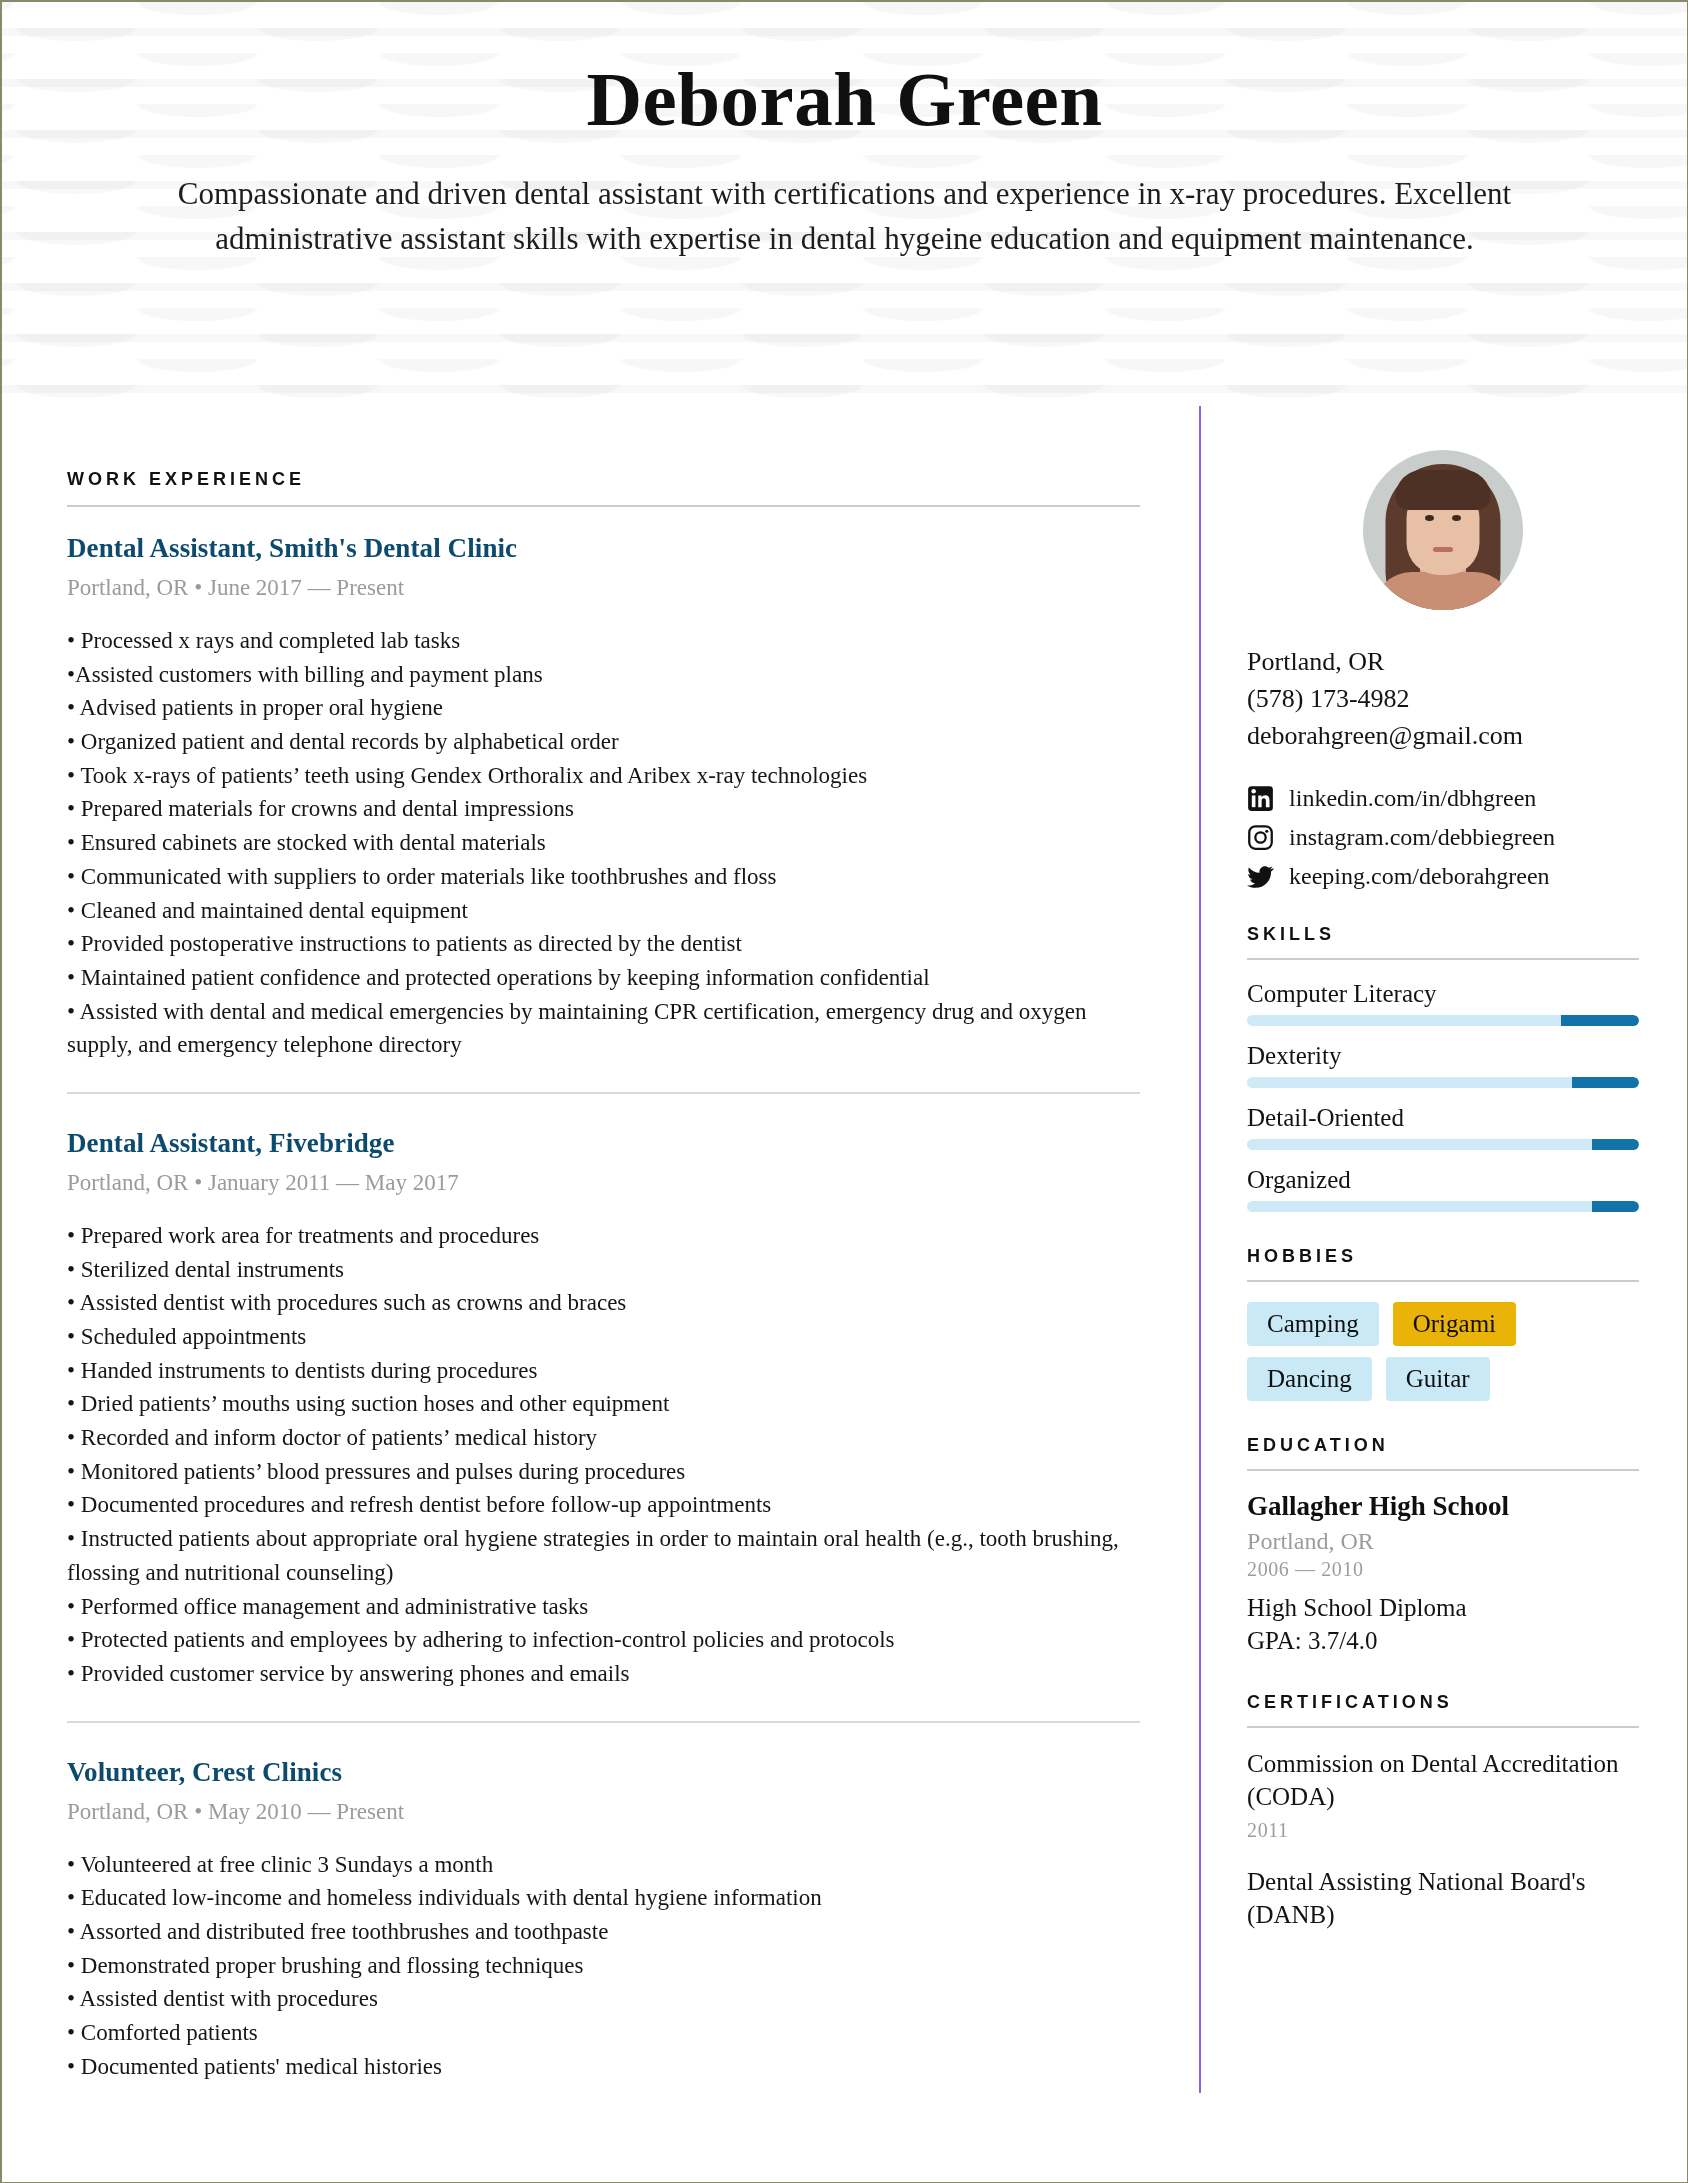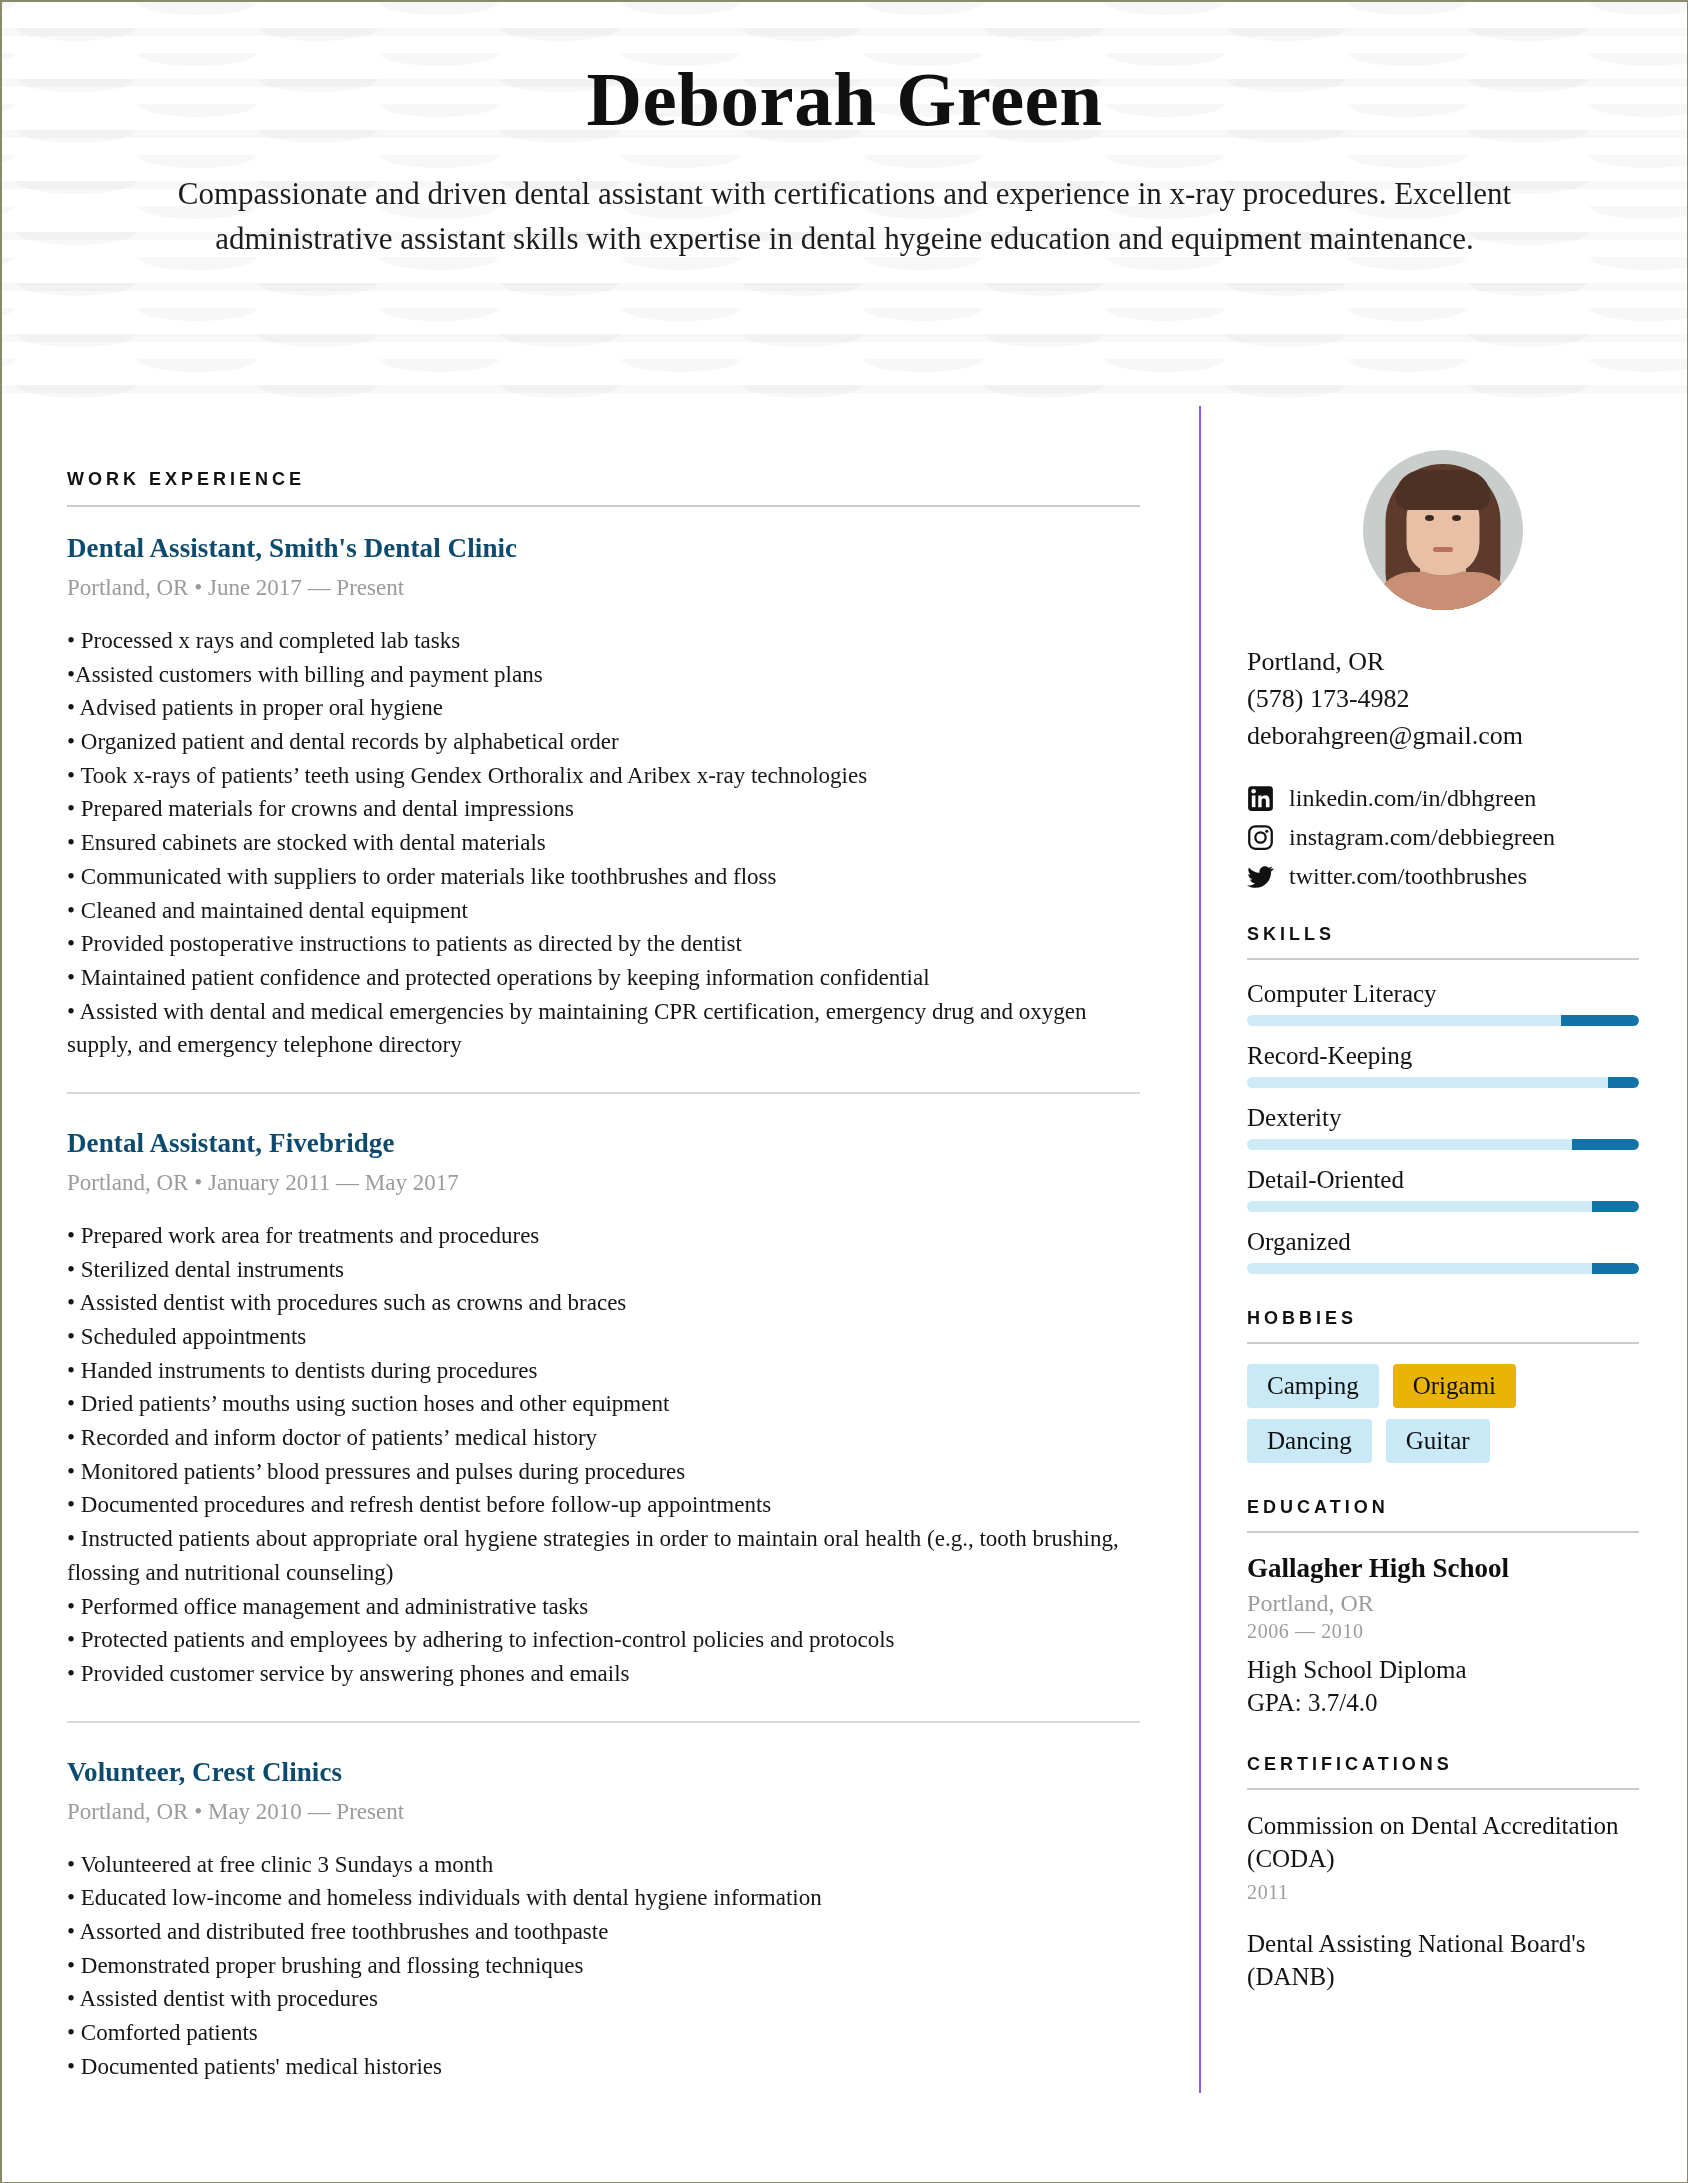--- a/index.html
+++ b/index.html
@@ -382,41 +382,35 @@
               </svg>
             </span>
             <span class="txt">instagram.com/debbiegreen</span>
           </div>
           <div class="social">
             <span class="ico">
               <svg viewBox="0 0 24 24">
                 <path fill="#111" d="M23 4.9c-.8.4-1.7.6-2.6.8 1-.6 1.7-1.5 2-2.6-.9.5-1.9.9-3 1.2-.9-.9-2.1-1.5-3.5-1.5-2.6 0-4.8 2.2-4.8 4.8 0 .4 0 .8.1 1.1C7.3 8.5 4 6.7 1.8 3.9c-.4.7-.6 1.5-.6 2.4 0 1.7.8 3.1 2.1 4-.8 0-1.5-.2-2.2-.6v.1c0 2.3 1.6 4.2 3.8 4.7-.4.1-.8.2-1.3.2-.3 0-.6 0-.9-.1.6 1.9 2.4 3.3 4.5 3.3-1.6 1.3-3.7 2.1-6 2.1-.4 0-.8 0-1.2-.1 2.2 1.4 4.7 2.2 7.5 2.2 9 0 13.9-7.4 13.9-13.9v-.6c1-.7 1.8-1.6 2.6-2.7z"></path>
               </svg>
             </span>
-            <span class="txt">twitter.com/toothbrushes</span>
+            <span class="txt">keeping.com/deborahgreen</span>
           </div>
         </div>
 
       <div class="side-sec">
         <div class="sec-head">SKILLS</div>
         <div class="sec-rule"></div>
         <div id="skills">
             <div class="skill">
               <div class="skill-name">Computer Literacy</div>
               <div class="skill-bar" style="background: rgb(205, 234, 246);">
                 <div class="lead" style="width: 20%; background: rgb(18, 115, 168);"></div>
               </div>
             </div>
             <div class="skill">
-              <div class="skill-name">Record-Keeping</div>
-              <div class="skill-bar" style="background: rgb(205, 234, 246);">
-                <div class="lead" style="width: 8%; background: rgb(18, 115, 168);"></div>
-              </div>
-            </div>
-            <div class="skill">
               <div class="skill-name">Dexterity</div>
               <div class="skill-bar" style="background: rgb(205, 234, 246);">
                 <div class="lead" style="width: 17%; background: rgb(18, 115, 168);"></div>
               </div>
             </div>
             <div class="skill">
               <div class="skill-name">Detail-Oriented</div>
               <div class="skill-bar" style="background: rgb(205, 234, 246);">
                 <div class="lead" style="width: 12%; background: rgb(18, 115, 168);"></div>
               </div>

